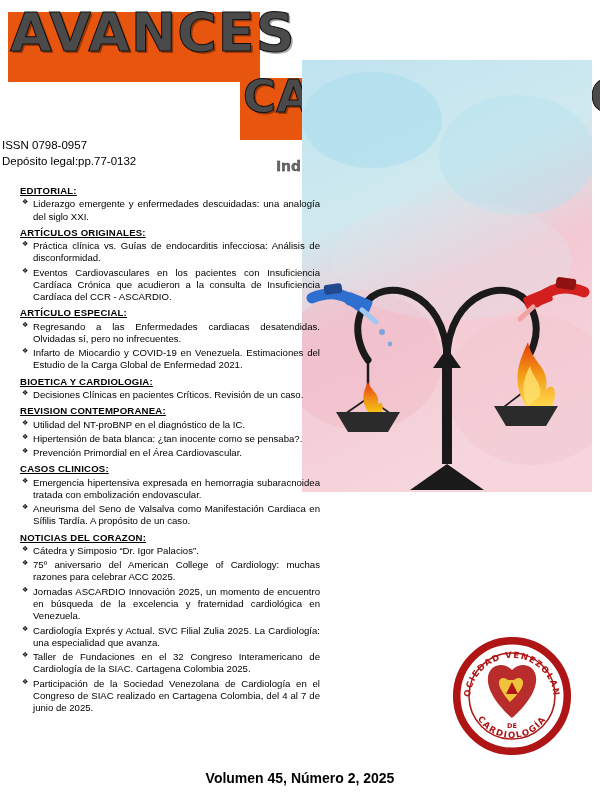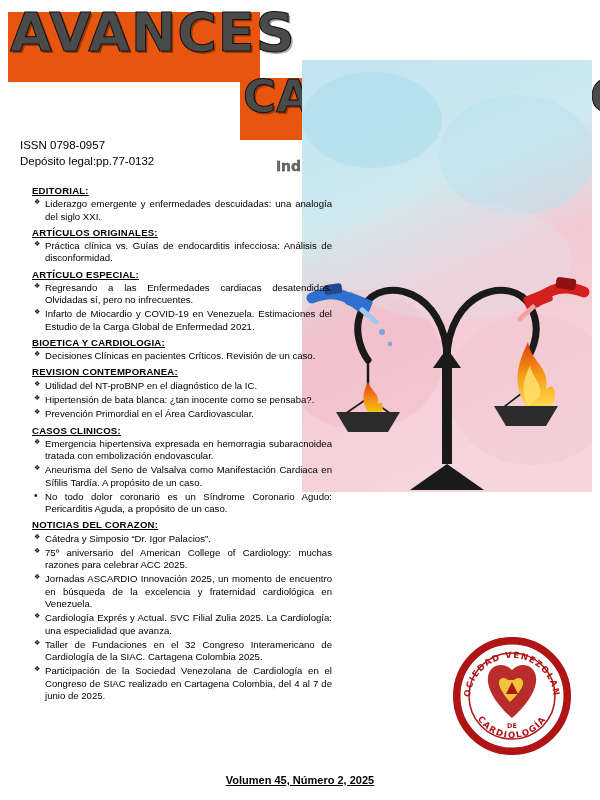--- a/index.html
+++ b/index.html
@@ -59,21 +59,21 @@
     font-weight: bold;
     font-size: 45px;
     letter-spacing: 0px;
     color: #4a4a4a;
     -webkit-text-stroke: 1px #111;
     text-shadow: 2px 2px 0 rgba(0,0,0,0.35);
     line-height: 1;
   }
   .issn-block {
     position: absolute;
-    left: 20px;
+    left: 2px;
     top: 138px;
     font-size: 11.5px;
     line-height: 1.35;
     color: #000;
   }
   .subtitle-block {
     position: absolute;
     right: 12px;
     top: 136px;
     text-align: right;
@@ -81,22 +81,21 @@
     -webkit-text-stroke: 0.3px #333;
     font-weight: bold;
     font-size: 14px;
     line-height: 1.45;
     font-family: "DejaVu Sans", sans-serif;
   }
 
   
   .content {
     position: relative;
-    padding: 0 12px;
-    margin-left: 20px;
+    padding: 0 20px;
   }
   .toc {
     width: 300px;
     font-size: 9.6px;
     line-height: 1.28;
   }
   .sec-head {
     font-weight: bold;
     text-decoration: underline;
     font-size: 9.6px;
@@ -150,22 +149,21 @@
   }
 
   
   .volume {
     position: absolute;
     left: 0;
     right: 0;
     bottom: 14px;
     text-align: center;
     font-weight: bold;
-    font-size: 11px;
-    text-decoration: underline;
+    font-size: 14px;
   }
 </style>
 </head>
 <body>
 
 <div class="masthead">
   <div class="orange-bar-1"></div>
   <div class="orange-bar-2"></div>
   <div class="title-avances">AVANCES</div>
   <div class="title-cardiologicos">CARDIOLOGICOS</div>
@@ -251,20 +249,21 @@
   <div class="toc">
 
     <div class="sec-head first">EDITORIAL:</div>
     <ul class="items">
       <li>Liderazgo emergente y enfermedades descuidadas: una analogía del siglo XXI.</li>
     </ul>
 
     <div class="sec-head">ARTÍCULOS ORIGINALES:</div>
     <ul class="items">
       <li>Práctica clínica vs. Guías de endocarditis infecciosa: Análisis de disconformidad.</li>
+      <li>Eventos Cardiovasculares en los pacientes con Insuficiencia Cardíaca Crónica que acudieron a la consulta de Insuficiencia Cardíaca del CCR - ASCARDIO.</li>
     </ul>
 
     <div class="sec-head">ARTÍCULO ESPECIAL:</div>
     <ul class="items">
       <li>Regresando a las Enfermedades cardiacas desatendidas. Olvidadas sí, pero no infrecuentes.</li>
       <li>Infarto de Miocardio y COVID-19 en Venezuela. Estimaciones del Estudio de la Carga Global de Enfermedad 2021.</li>
     </ul>
 
     <div class="sec-head">BIOETICA Y CARDIOLOGIA:</div>
     <ul class="items">
@@ -275,21 +274,20 @@
     <ul class="items">
       <li>Utilidad del NT-proBNP en el diagnóstico de la IC.</li>
       <li>Hipertensión de bata blanca: ¿tan inocente como se pensaba?.</li>
       <li>Prevención Primordial en el Área Cardiovascular.</li>
     </ul>
 
     <div class="sec-head">CASOS CLINICOS:</div>
     <ul class="items">
       <li>Emergencia hipertensiva expresada en hemorragia subaracnoidea tratada con embolización endovascular.</li>
       <li>Aneurisma del Seno de Valsalva como Manifestación Cardiaca en Sífilis Tardía. A propósito de un caso.</li>
-      <li class="plain">No todo dolor coronario es un Síndrome Coronario Agudo: Pericarditis Aguda, a propósito de un caso.</li>
     </ul>
 
     <div class="sec-head">NOTICIAS DEL CORAZON:</div>
     <ul class="items">
       <li>Cátedra y Simposio “Dr. Igor Palacios”.</li>
       <li>75º aniversario del American College of Cardiology: muchas razones para celebrar ACC 2025.</li>
       <li>Jornadas ASCARDIO Innovación 2025, un momento de encuentro en búsqueda de la excelencia y fraternidad cardiológica en Venezuela.</li>
       <li>Cardiología Exprés y Actual. SVC Filial Zulia 2025.  La Cardiología: una especialidad que avanza.</li>
       <li>Taller de Fundaciones en el 32 Congreso Interamericano de Cardiología de la SIAC. Cartagena Colombia 2025.</li>
       <li>Participación de la Sociedad Venezolana de Cardiología en el Congreso de SIAC realizado en Cartagena Colombia, del 4 al 7 de junio de 2025.</li>

